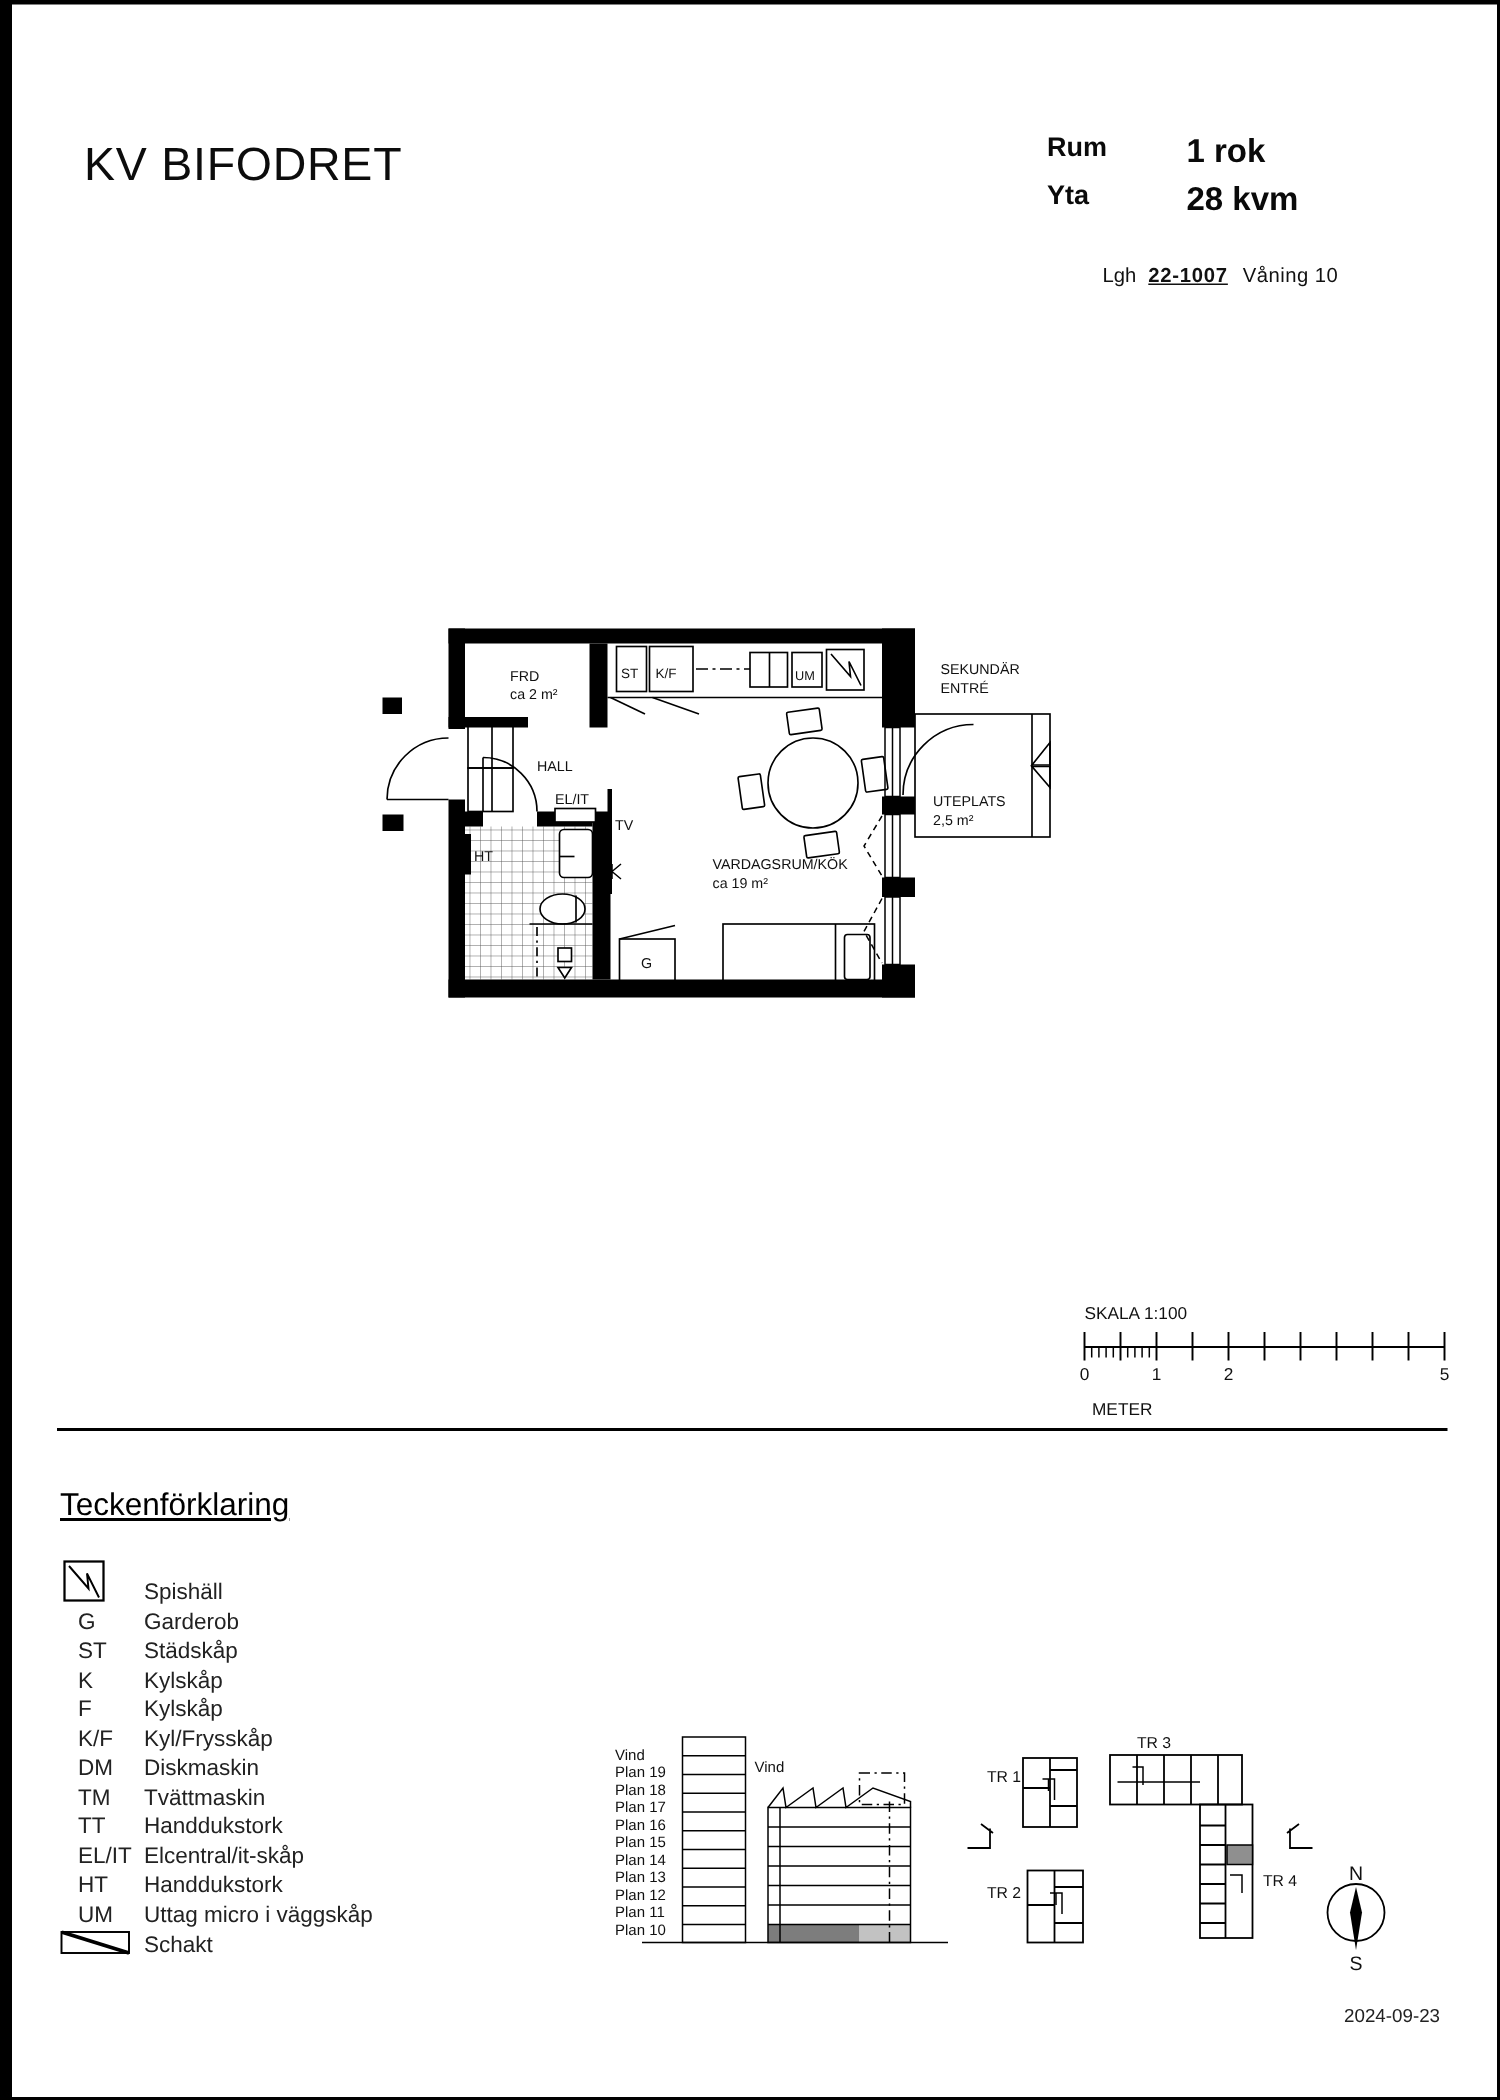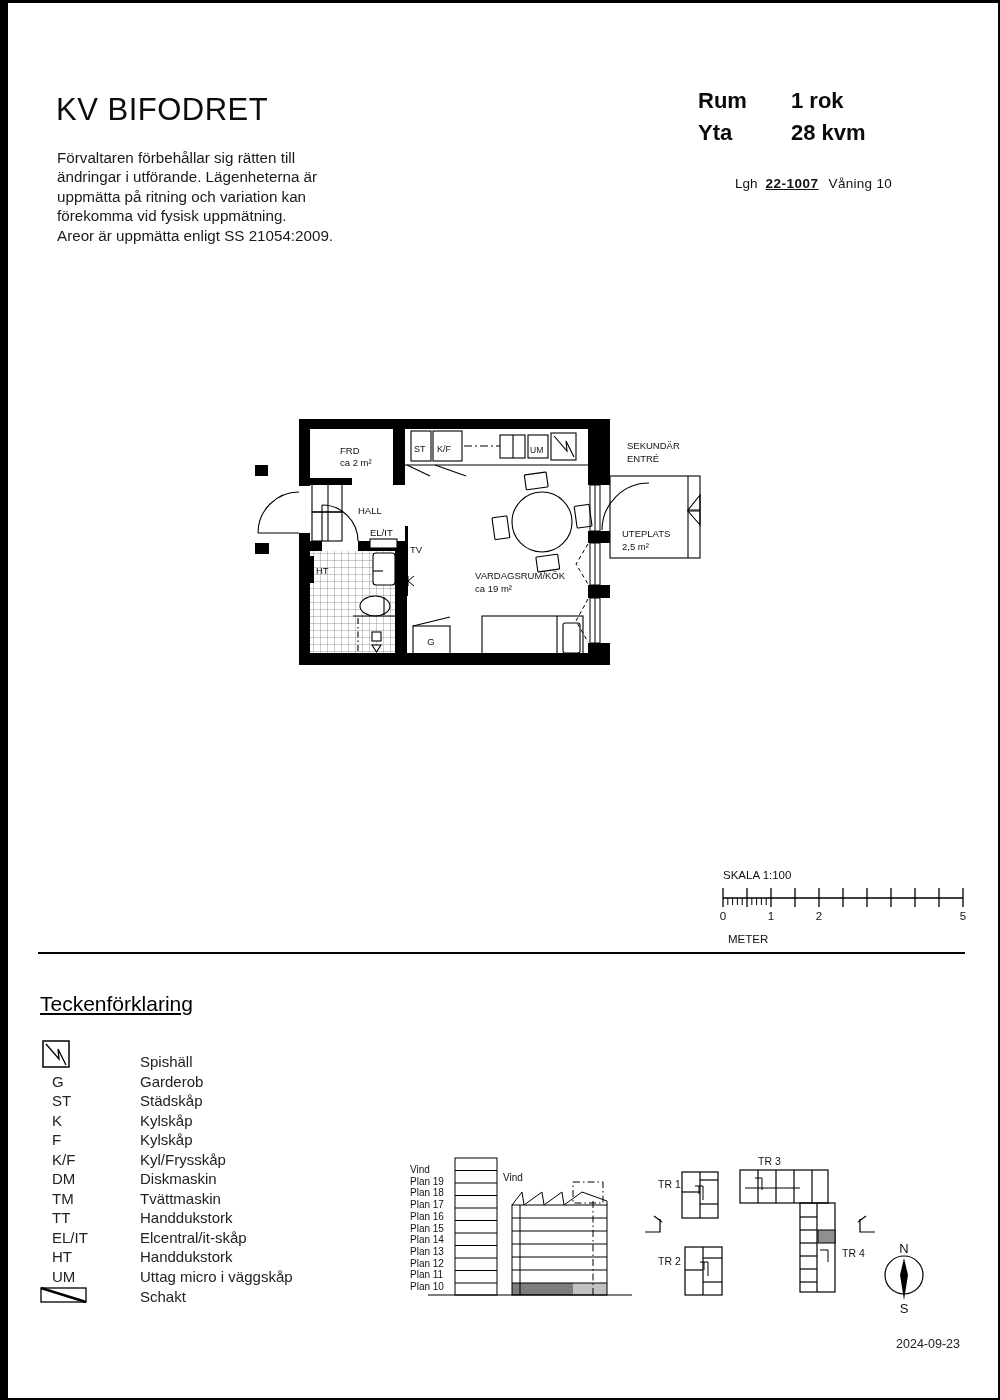--- a/index.html
+++ b/index.html
@@ -6,50 +6,45 @@
   #page{position:relative;width:1000px;height:1400px;background:#ffffff;overflow:hidden;
         font-family:"Liberation Sans",sans-serif;color:#111;}
   .edge{position:absolute;background:#000;}
   #edge-left{left:0;top:0;width:8px;height:1400px;}
   #edge-top{left:0;top:0;width:1000px;height:3px;}
   #edge-right{right:0;top:0;width:2px;height:1400px;}
   #edge-bottom{left:0;bottom:0;width:1000px;height:2px;}
   .abs{position:absolute;}
   #title{left:56px;top:92px;font-size:31px;letter-spacing:0.5px;color:#0c0c0c;}
   #disclaimer{left:57px;top:148px;font-size:15.2px;line-height:19.4px;white-space:pre-line;color:#1a1a1a;}
-  .info-label{font-weight:bold;font-size:22px;color:#0a0a0a;}
+  .info-label{font-weight:bold;font-size:18px;color:#0a0a0a;}
   .info-value{font-weight:bold;font-size:22px;color:#0a0a0a;}
   #lgh-line{left:735px;top:176px;font-size:13.5px;white-space:nowrap;color:#111;}
   #lgh-line .num{font-weight:bold;letter-spacing:0.5px;margin:12px 10px 0 8px;text-decoration:underline;}
   #lgh-line .vaning{letter-spacing:0.3px;}
   #divider{left:38px;top:952px;width:927px;height:2px;background:#000;}
   #legend-title{left:40px;top:992px;font-size:21px;color:#000000;text-decoration:underline;}
   .legend-row{position:absolute;left:52px;white-space:nowrap;}
   .legend-abbr{display:inline-block;width:44px;font-size:15px;color:#222;}
-  .legend-label{font-size:15px;color:#222;margin-left:44px;}
+  .legend-label{font-size:15px;color:#222;}
   .licon{position:absolute;}
   #date{left:850px;top:1337px;width:110px;text-align:right;font-size:12.5px;color:#222;}
   svg{font-family:"Liberation Sans",sans-serif;}
   svg text{fill:#111;}
 </style>
 </head>
 <body>
 
 <div id="page">
   <div id="edge-left" class="edge"></div>
   <div id="edge-top" class="edge"></div>
   <div id="edge-right" class="edge"></div>
   <div id="edge-bottom" class="edge"></div>
 
   <div id="title" class="abs">KV BIFODRET</div>
-  <div id="disclaimer" class="abs">Förvaltaren förbehållar sig rätten till
-ändringar i utförande. Lägenheterna är
-uppmätta på ritning och variation kan
-förekomma vid fysisk uppmätning.
-Areor är uppmätta enligt SS 21054:2009.</div>
 
   <div class="abs info-label" style="left:698px;top:88px;">Rum</div>
   <div class="abs info-value" style="left:791px;top:88px;">1 rok</div>
   <div class="abs info-label" style="left:698px;top:120px;">Yta</div>
   <div class="abs info-value" style="left:791px;top:120px;">28 kvm</div>
   <div id="lgh-line" class="abs">
     <span>Lgh</span><span class="num">22-1007</span><span class="vaning">Våning 10</span>
   </div>
 
   <svg class="abs" style="left:250px;top:413px;" width="460" height="270" viewBox="0 0 460 270">

